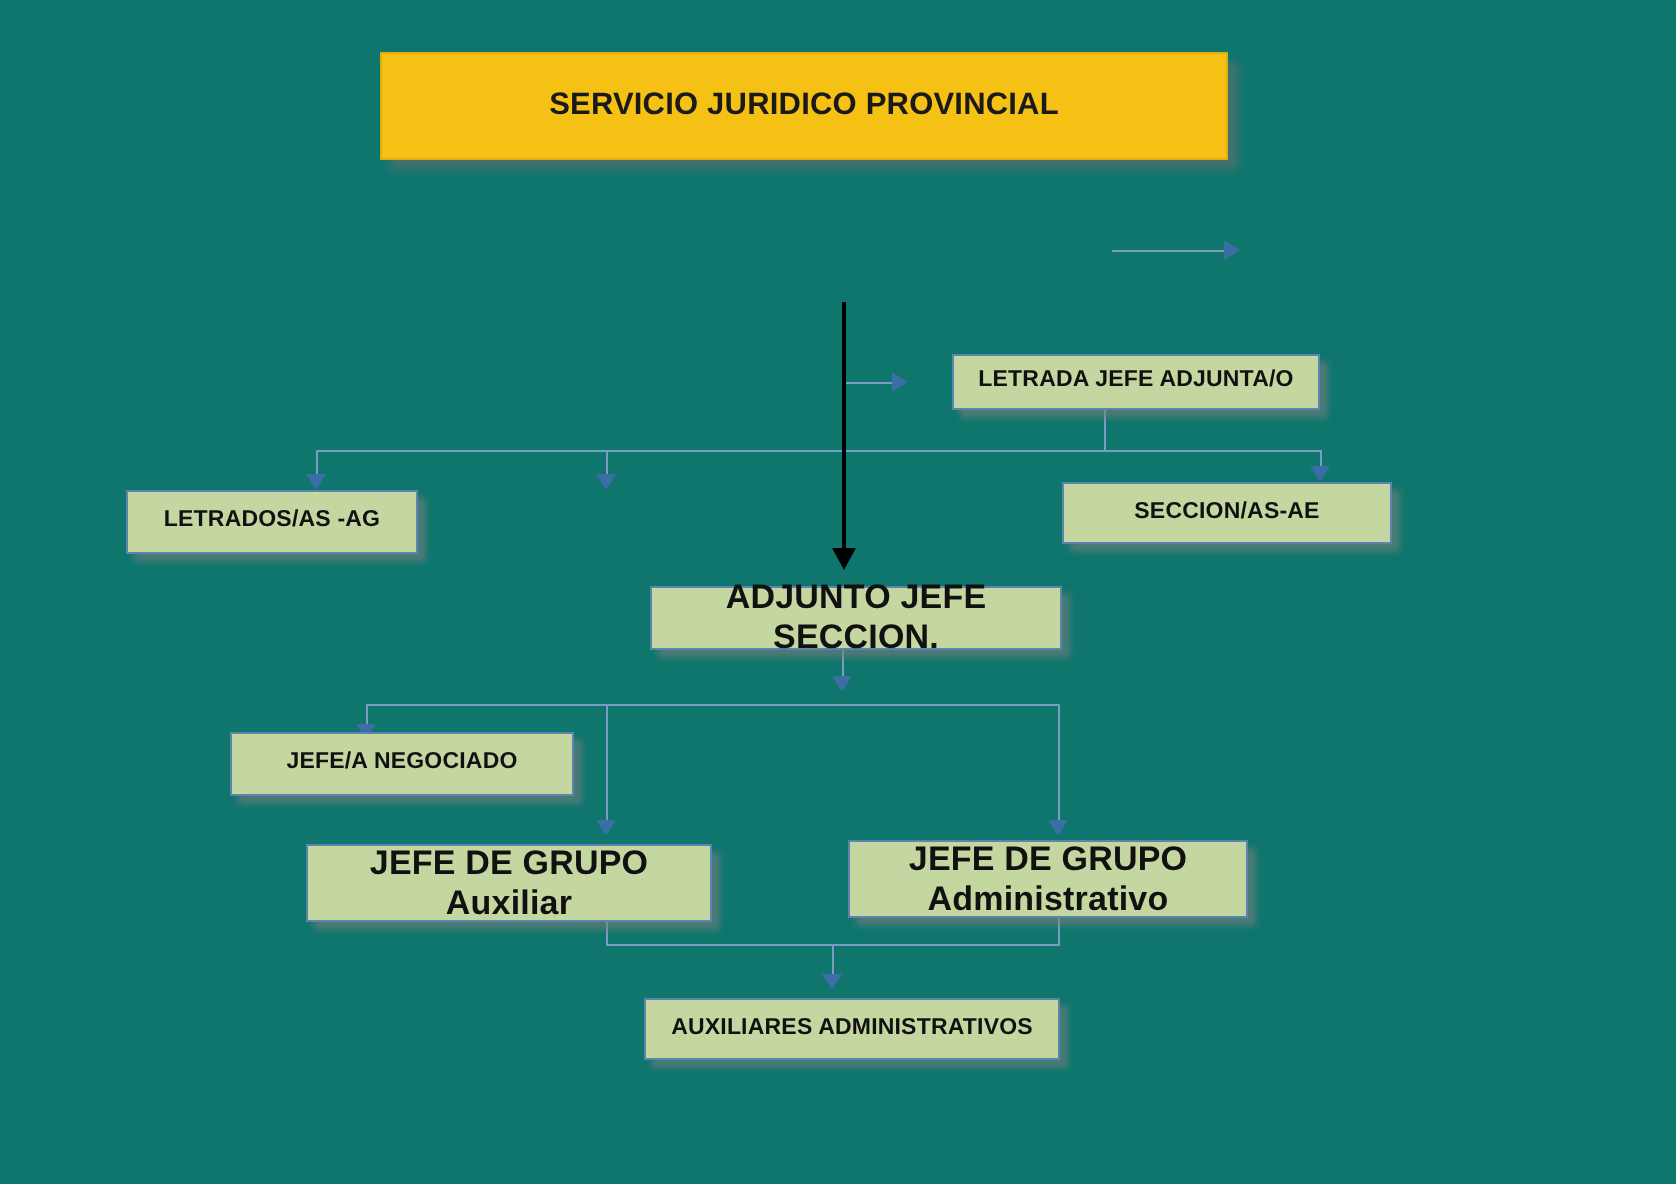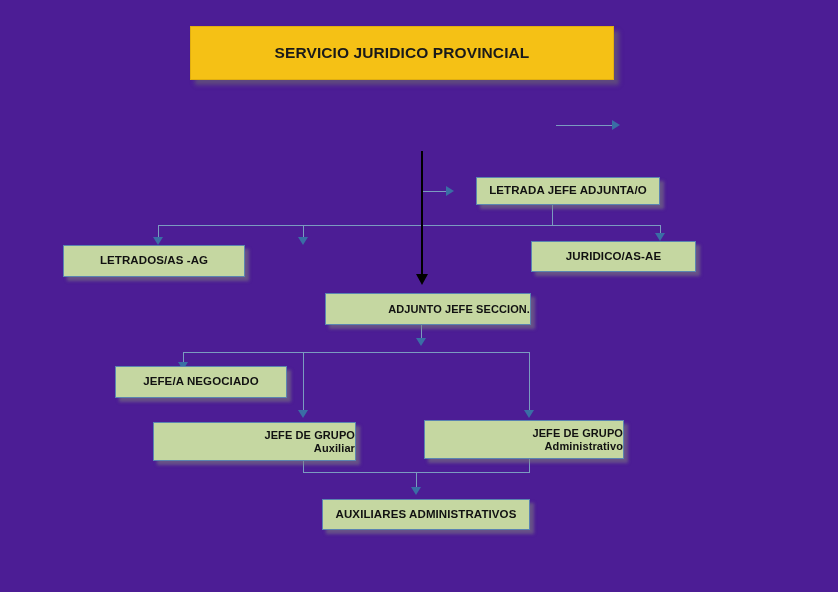--- a/index.html
+++ b/index.html
@@ -9,21 +9,21 @@
     background: #ffffff;
   }
   body {
     font-family: "Liberation Sans", sans-serif;
   }
 
   #chart-canvas {
     position: relative;
     width: 838px;
     height: 592px;
-    background: #4c1d95;
+    background: #0f766e;
     overflow: hidden;
   }
 
   
   .node {
     position: absolute;
     box-sizing: border-box;
     display: flex;
     flex-direction: column;
     align-items: center;
@@ -62,22 +62,21 @@
 
   
   .node.pale {
     background: #C5D7A1;
     border: 1px solid #5B84B1;
     color: #111111;
     font-size: 11.5px;
     box-shadow: 4px 4px 3px rgba(125,125,125,0.55);
   }
   .node.pale.big {
-    font-size: 11px;
-    align-items: flex-end;
+    font-size: 17px;
   }
 
   .node.pale .line2 {
     font-weight: bold;
   }
 
   
   .conn {
     position: absolute;
     background: #7B9BC0;
@@ -143,27 +142,27 @@
 
   <div class="conn v" style="left:158px; top:225px; height:14px;"></div>
   <div class="arrow down" style="left:153px; top:237px;"></div>
 
   <div class="conn v" style="left:303px; top:225px; height:14px;"></div>
   <div class="arrow down" style="left:298px; top:237px;"></div>
 
   <div class="conn v" style="left:660px; top:225px; height:10px;"></div>
   <div class="arrow down" style="left:655px; top:233px;"></div>
 
-  <div class="node pale" style="left:63px; top:245px; width:182px; height:32px;">
+  <div class="node pale" style="left:63px; top:245px; width:146px; height:32px;">
     <span class="line1">LETRADOS/AS -AG</span>
   </div>
 
 
   <div class="node pale" style="left:531px; top:241px; width:165px; height:31px;">
-    <span class="line1">JURIDICO/AS-AE</span>
+    <span class="line1">SECCION/AS-AE</span>
   </div>
 
   <div class="conn black v" style="left:421px; top:151px; height:127px;"></div>
   <div class="arrow down black" style="left:416px; top:274px;"></div>
 
   <div class="node pale big" style="left:325px; top:293px; width:206px; height:32px;">
     <span class="line1">ADJUNTO JEFE SECCION.</span>
   </div>
 
   <div class="conn v" style="left:421px; top:325px; height:16px;"></div>

